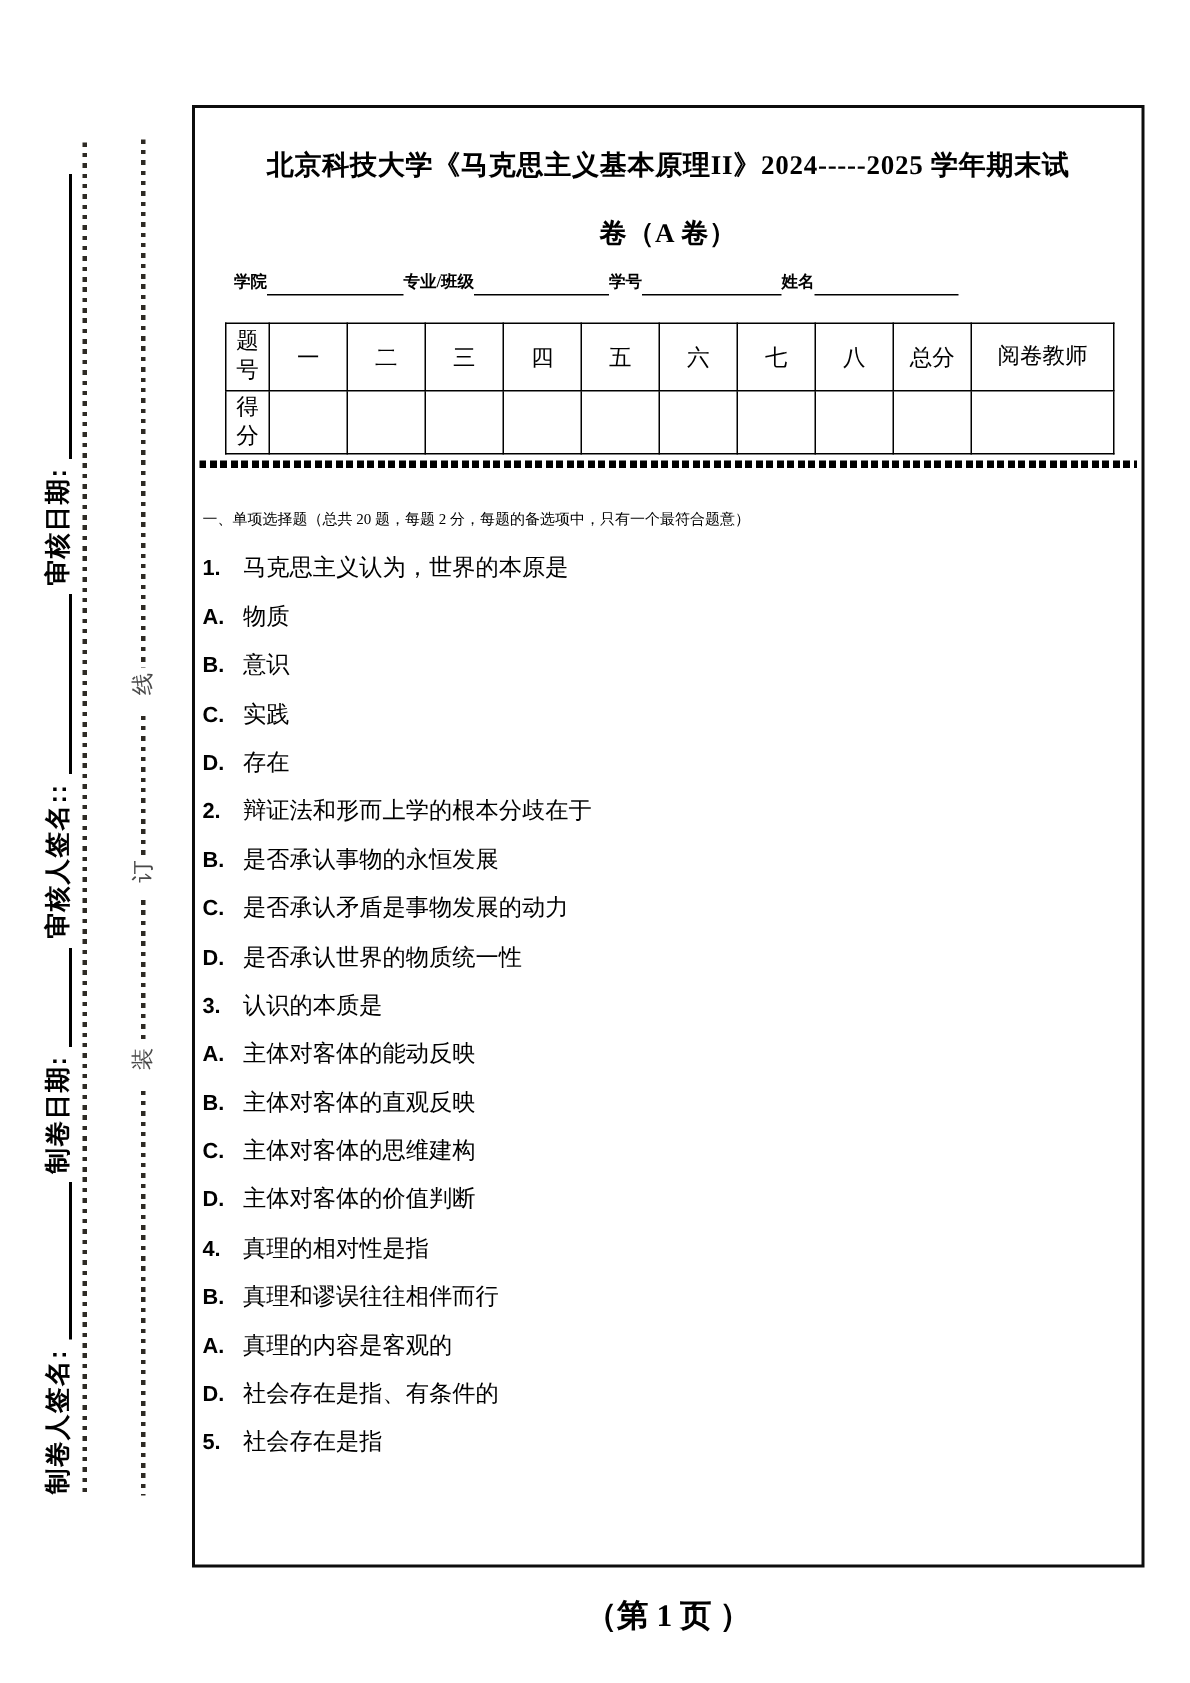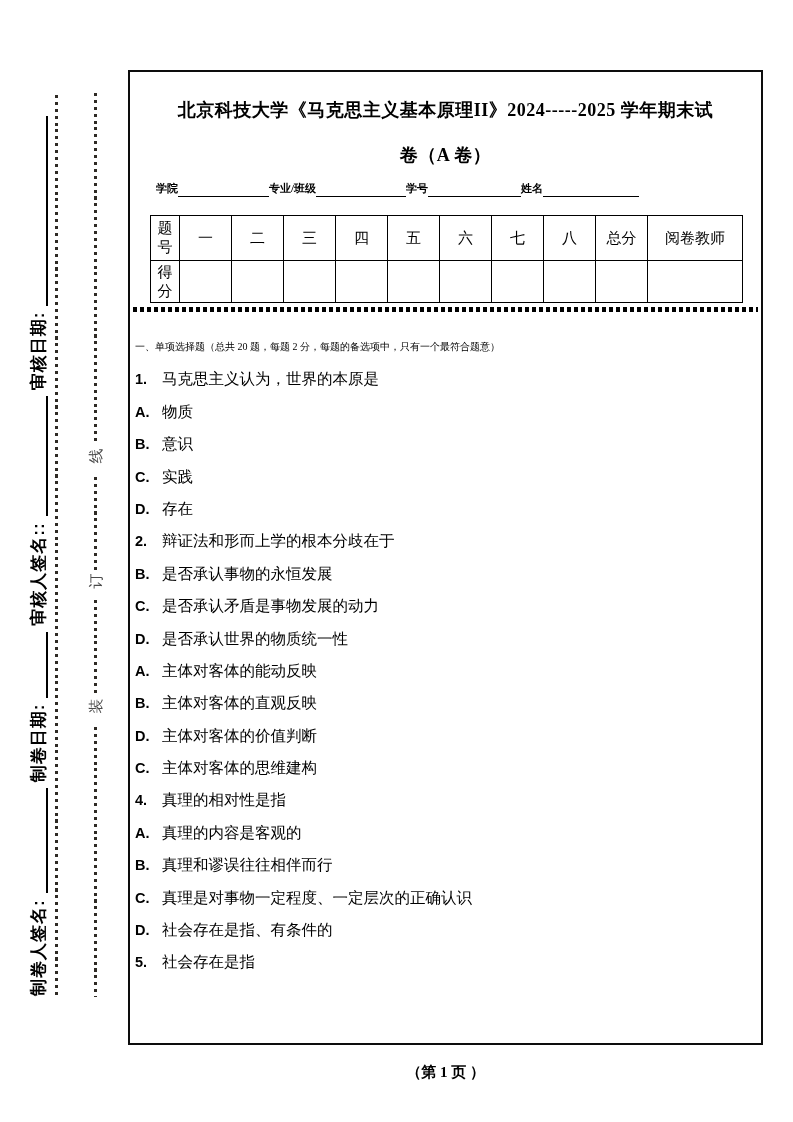--- a/index.html
+++ b/index.html
@@ -79,21 +79,21 @@
   .qarea { position:absolute; top:259px; left:5px; right:3px; }
   .line { height:32.4px; line-height:32.4px; white-space:nowrap; font-size:15.5px; }
   .qkey {
     display:inline-block; width:27px; font-family:"Liberation Sans", sans-serif;
     font-weight:600; font-size:14.5px;
   }
   .section-line { font-size:10px; }
 
   .footer {
     position:absolute; left:128px; width:635px; top:1063px; text-align:center;
-    font-weight:bold; font-size:15px; font-family:"Liberation Serif", serif;
+    font-weight:bold; font-size:21px; font-family:"Liberation Serif", serif;
   }
 </style>
 </head>
 <body>
 
 <div class="page">
 
   <div class="rot-labels">
       <span class="m-label">制卷人签名:</span>
       <span class="m-blank" style="width: 105px;"></span>
@@ -171,27 +171,27 @@
       <div class="line section-line">一、单项选择题（总共 20 题，每题 2 分，每题的备选项中，只有一个最符合题意）</div>
     <div class="line"><span class="qkey">1.</span><span class="qtext">马克思主义认为，世界的本原是</span></div>
         <div class="line"><span class="qkey">A.</span><span class="qtext">物质</span></div>
         <div class="line"><span class="qkey">B.</span><span class="qtext">意识</span></div>
         <div class="line"><span class="qkey">C.</span><span class="qtext">实践</span></div>
         <div class="line"><span class="qkey">D.</span><span class="qtext">存在</span></div>
         <div class="line"><span class="qkey">2.</span><span class="qtext">辩证法和形而上学的根本分歧在于</span></div>
         <div class="line"><span class="qkey">B.</span><span class="qtext">是否承认事物的永恒发展</span></div>
         <div class="line"><span class="qkey">C.</span><span class="qtext">是否承认矛盾是事物发展的动力</span></div>
         <div class="line"><span class="qkey">D.</span><span class="qtext">是否承认世界的物质统一性</span></div>
+        <div class="line"><span class="qkey">3.</span><span class="qtext">认识的本质是</span></div>
         <div class="line"><span class="qkey">A.</span><span class="qtext">主体对客体的能动反映</span></div>
         <div class="line"><span class="qkey">B.</span><span class="qtext">主体对客体的直观反映</span></div>
+        <div class="line"><span class="qkey">C.</span><span class="qtext">主体对客体的思维建构</span></div>
         <div class="line"><span class="qkey">D.</span><span class="qtext">主体对客体的价值判断</span></div>
-        <div class="line"><span class="qkey">C.</span><span class="qtext">主体对客体的思维建构</span></div>
         <div class="line"><span class="qkey">4.</span><span class="qtext">真理的相对性是指</span></div>
+        <div class="line"><span class="qkey">B.</span><span class="qtext">真理和谬误往往相伴而行</span></div>
         <div class="line"><span class="qkey">A.</span><span class="qtext">真理的内容是客观的</span></div>
-        <div class="line"><span class="qkey">B.</span><span class="qtext">真理和谬误往往相伴而行</span></div>
-        <div class="line"><span class="qkey">C.</span><span class="qtext">真理是对事物一定程度、一定层次的正确认识</span></div>
         <div class="line"><span class="qkey">D.</span><span class="qtext">社会存在是指、有条件的</span></div>
         <div class="line"><span class="qkey">5.</span><span class="qtext">社会存在是指</span></div>
       </div>
   </div>
 
   <div class="footer">（第 1 页 ）</div>
 </div>
 
 </body></html>

